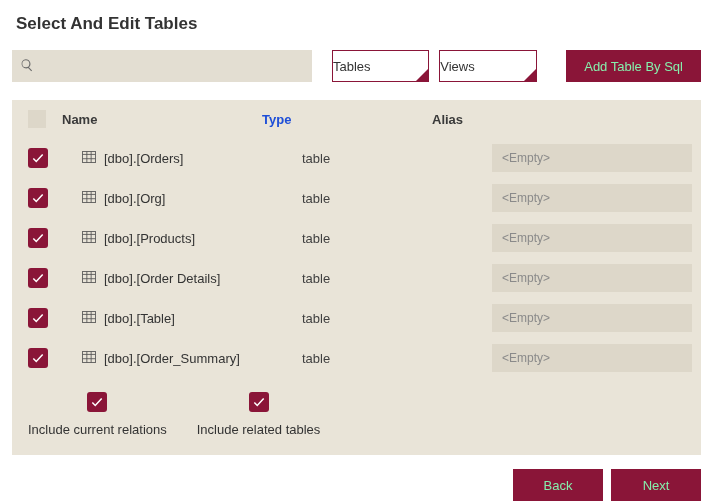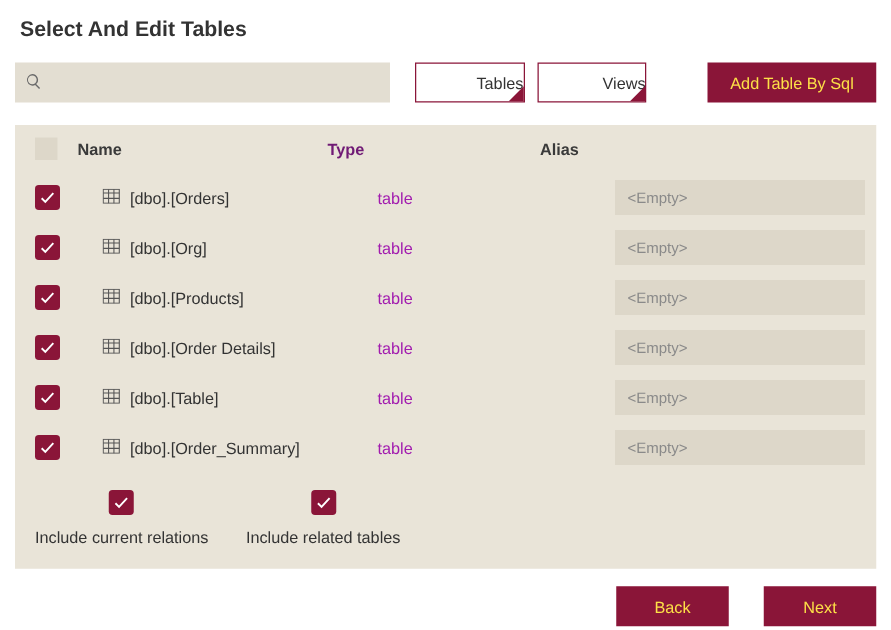--- a/index.html
+++ b/index.html
@@ -27,59 +27,59 @@
   .search svg { width: 14px; height: 14px; fill: #6b6b6b; }
   .search input {
     flex: 1; border: none; outline: none; background: transparent;
     font-size: 13px; padding-left: 6px; color: #333;
   }
   .spacer { flex: 1; }
 
   .tabbtn {
     position: relative; width: 100px; height: 32px;
     background: #fff; border: 1px solid #8a1538;
-    display: flex; align-items: center; justify-content: flex-end;
+    display: flex; align-items: center; justify-content: flex-start;
     color: #333; font-size: 13px; cursor: pointer;
   }
   .tabbtn::after {
     content: ""; position: absolute; right: 0; bottom: 0;
     border-style: solid; border-width: 0 0 12px 12px;
     border-color: transparent transparent #8a1538 transparent;
   }
   .primary-btn {
-    height: 32px; padding: 0 18px; background: #8a1538; color: #fde047;
-    border: none; font-size: 13px; cursor: pointer; white-space: nowrap; margin-left: 20px;
+    height: 32px; padding: 0 18px; background: #8a1538; color: #86efac;
+    border: none; font-size: 13px; cursor: pointer; white-space: nowrap;
   }
 
   
   .panel { background: #e9e4d8; padding: 0 0 18px 0; margin-top: 18px; }
   .thead {
     display: flex; align-items: center; padding: 10px 16px 10px 16px;
   }
   .col-chk { width: 34px; flex: 0 0 34px; }
   .col-name { flex: 0 0 200px; font-weight: 600; color: #3a3a3a; }
-  .col-type { flex: 0 0 170px; font-weight: 600; color: #701a75; }
+  .col-type { flex: 0 0 170px; font-weight: 600; color: #1d4ed8; }
   .col-alias { flex: 1; font-weight: 600; color: #3a3a3a; }
   .header-chk {
     width: 18px; height: 18px; background: #ddd7c9;
   }
 
   .row {
     display: flex; align-items: center; padding: 6px 16px; height: 40px; gap: 20px;
   }
   .chkbox {
     width: 20px; height: 20px; border-radius: 3px;
     background: #8a1538; display: flex; align-items: center; justify-content: center;
     cursor: pointer;
   }
   .chkbox svg { width: 14px; height: 14px; stroke: #fff; stroke-width: 2.6; fill: none; }
 
   .namecell { display: flex; align-items: center; gap: 8px; flex: 0 0 200px; color: #333; }
   .table-icon svg { width: 14px; height: 12px; }
-  .typecell { flex: 0 0 170px; color: #a21caf; }
+  .typecell { flex: 0 0 170px; color: #404040; }
   .aliascell { flex: 0 0 200px; }
   .alias-input {
     width: 100%; height: 28px; background: #ddd7c9; border: none;
     padding: 0 10px; color: #8a8a8a; font-size: 12px; outline: none;
   }
   .alias-input::placeholder { color: #8a8a8a; }
 
   .options-row {
     display: flex; align-items: center; gap: 30px; padding: 14px 16px 0 16px;
   }

